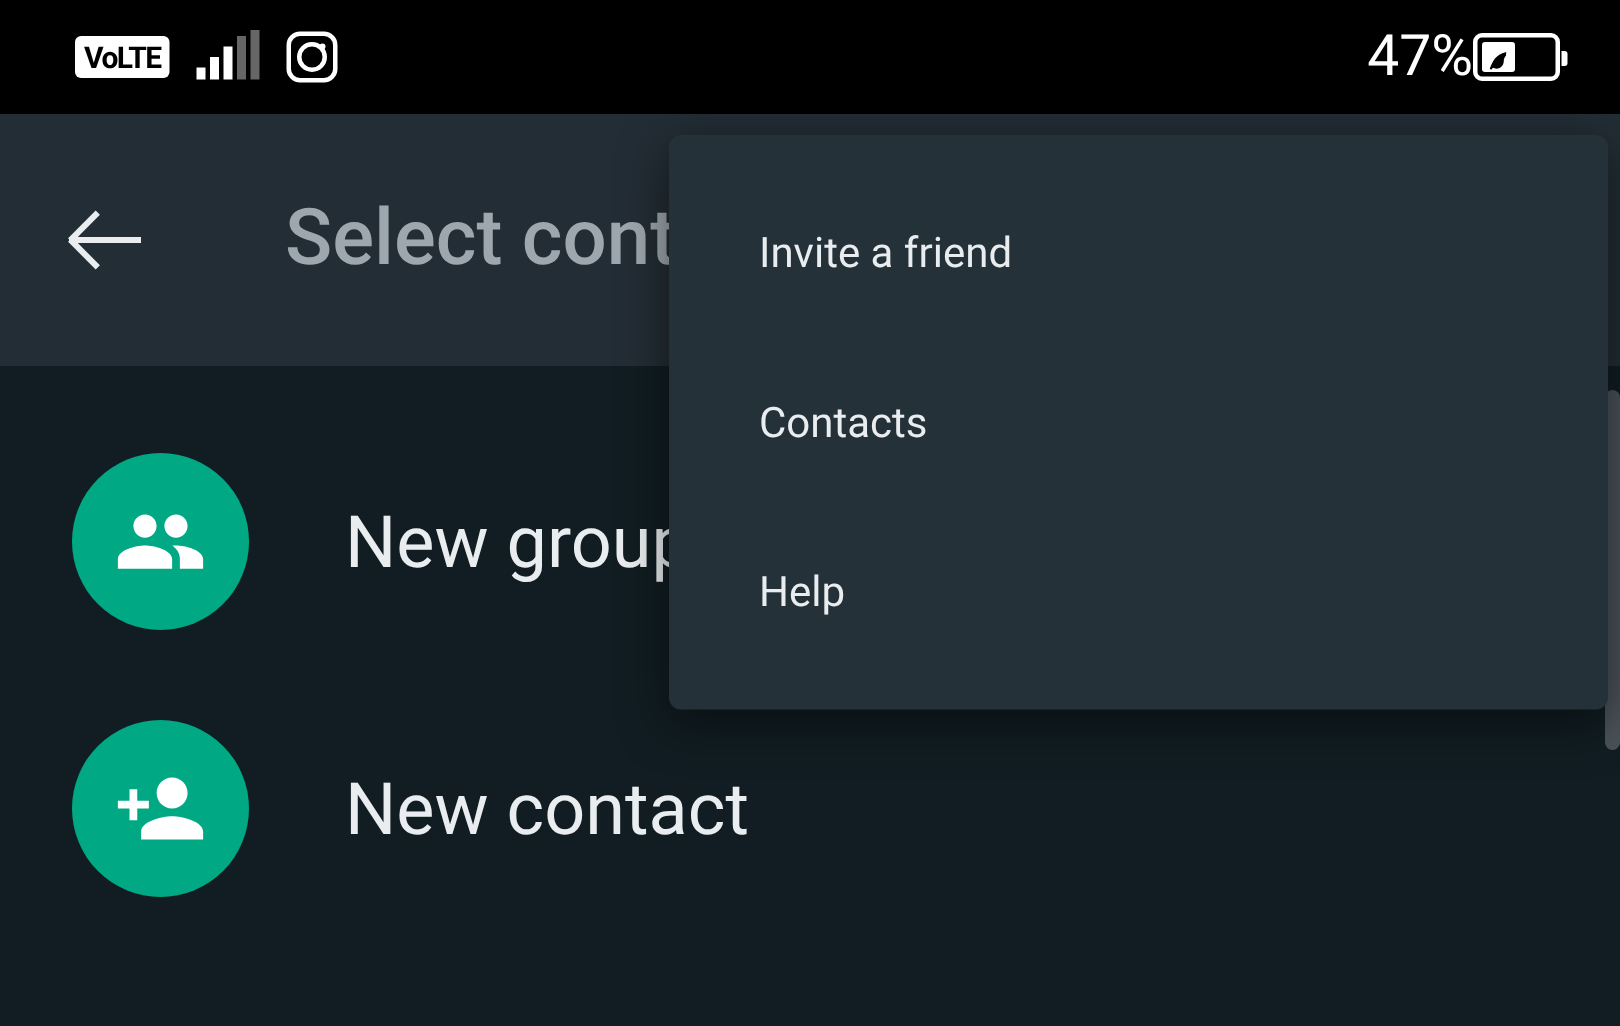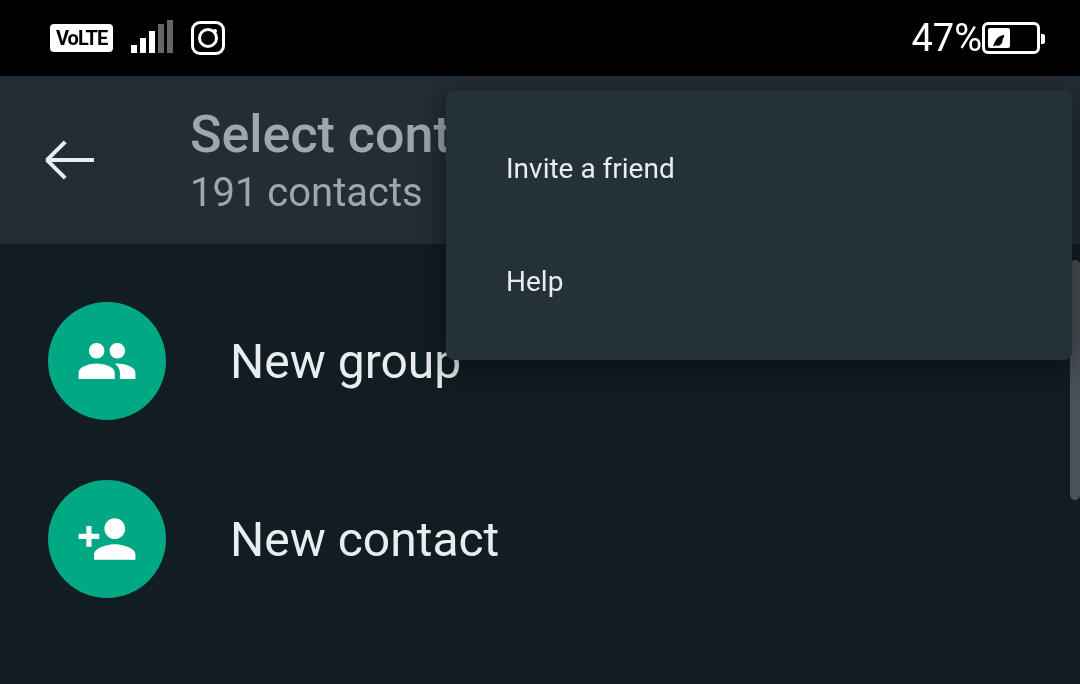--- a/index.html
+++ b/index.html
@@ -253,21 +253,20 @@
   </div>
 </div>
 
 <div class="app-content">
   <div class="app-header">
     <div class="back-btn">
       <div class="back-arrow"></div>
     </div>
     <div class="header-text">
       <div class="header-title">Select contact</div>
-      <div class="header-sub">191 contacts</div>
     </div>
   </div>
 
   <div class="list">
     <div class="list-item">
       <div class="avatar">
         <svg viewBox="0 0 24 24" width="62" height="62" fill="#fff">
           <path d="M16 11c1.66 0 2.99-1.34 2.99-3S17.66 5 16 5s-3 1.34-3 3 1.34 3 3 3zm-8 0c1.66 0 2.99-1.34 2.99-3S9.66 5 8 5 5 6.34 5 8s1.34 3 3 3zm0 2c-2.33 0-7 1.17-7 3.5V19h14v-2.5c0-2.33-4.67-3.5-7-3.5zm8 0c-.29 0-.62.02-.97.05 1.16.84 1.97 1.97 1.97 3.45V19h6v-2.5c0-2.33-4.67-3.5-7-3.5z"></path>
         </svg>
       </div>
@@ -282,14 +281,15 @@
       </div>
       <div class="item-label">New contact</div>
     </div>
   </div>
 
   <div class="scrollbar-hint"></div>
 </div>
 
 <div class="dropdown-menu">
   <div class="menu-item">Invite a friend</div>
+  <div class="menu-item">Contacts</div>
   <div class="menu-item">Help</div>
 </div>
 
 </body></html>

